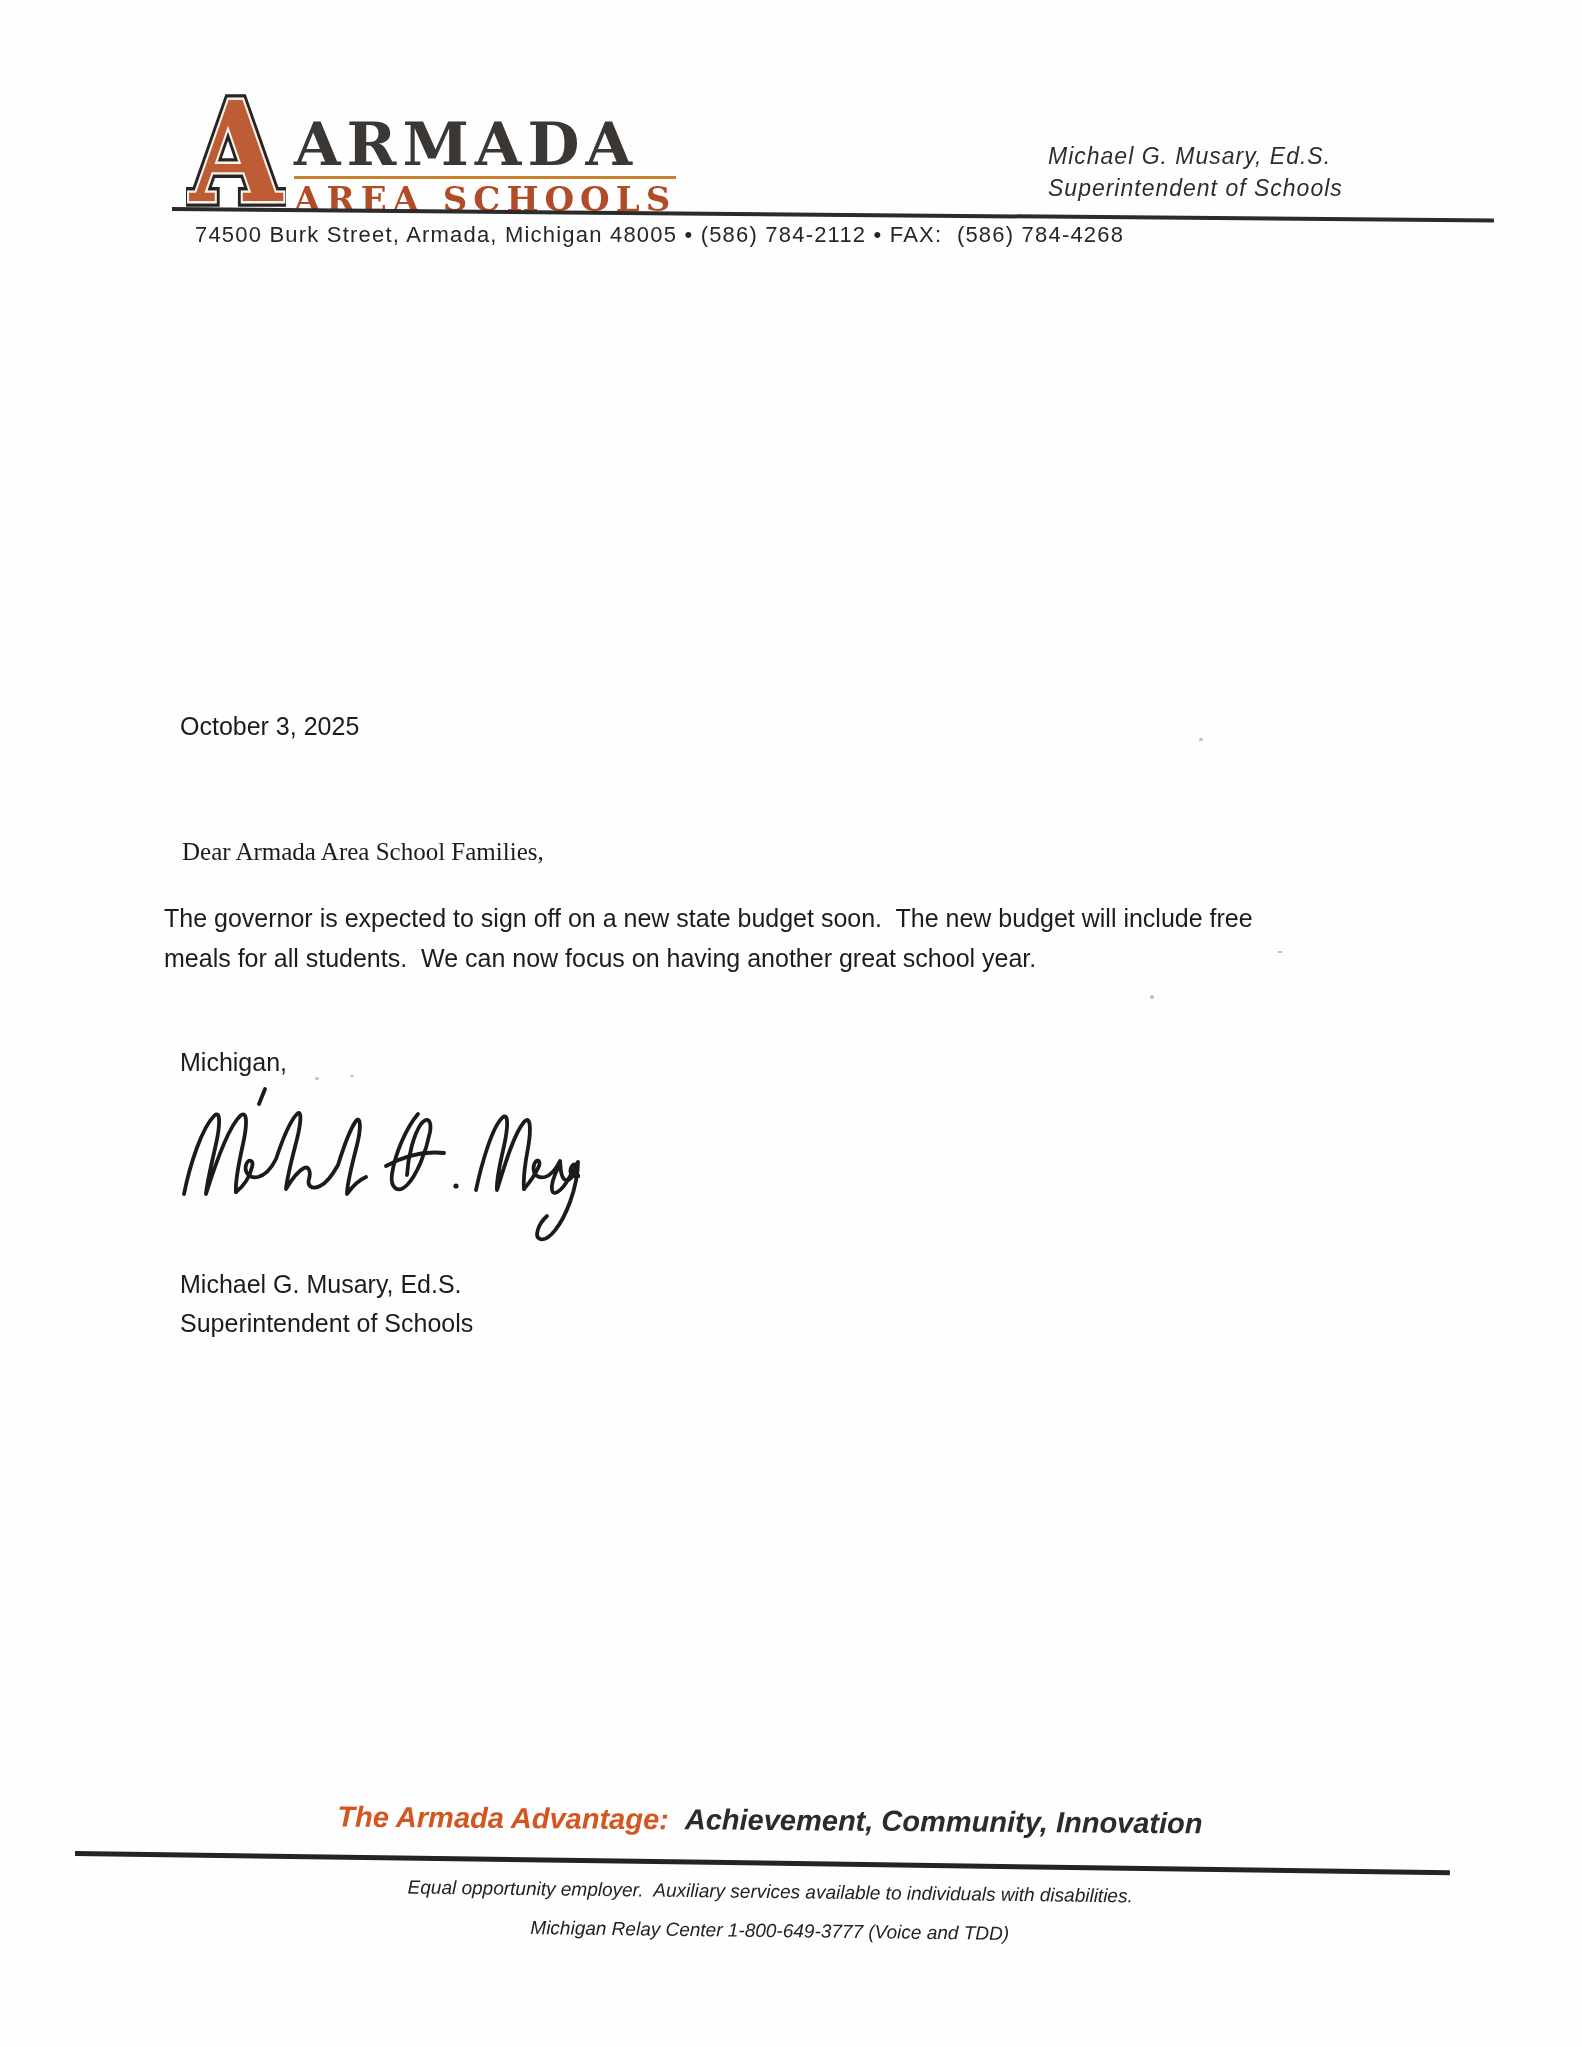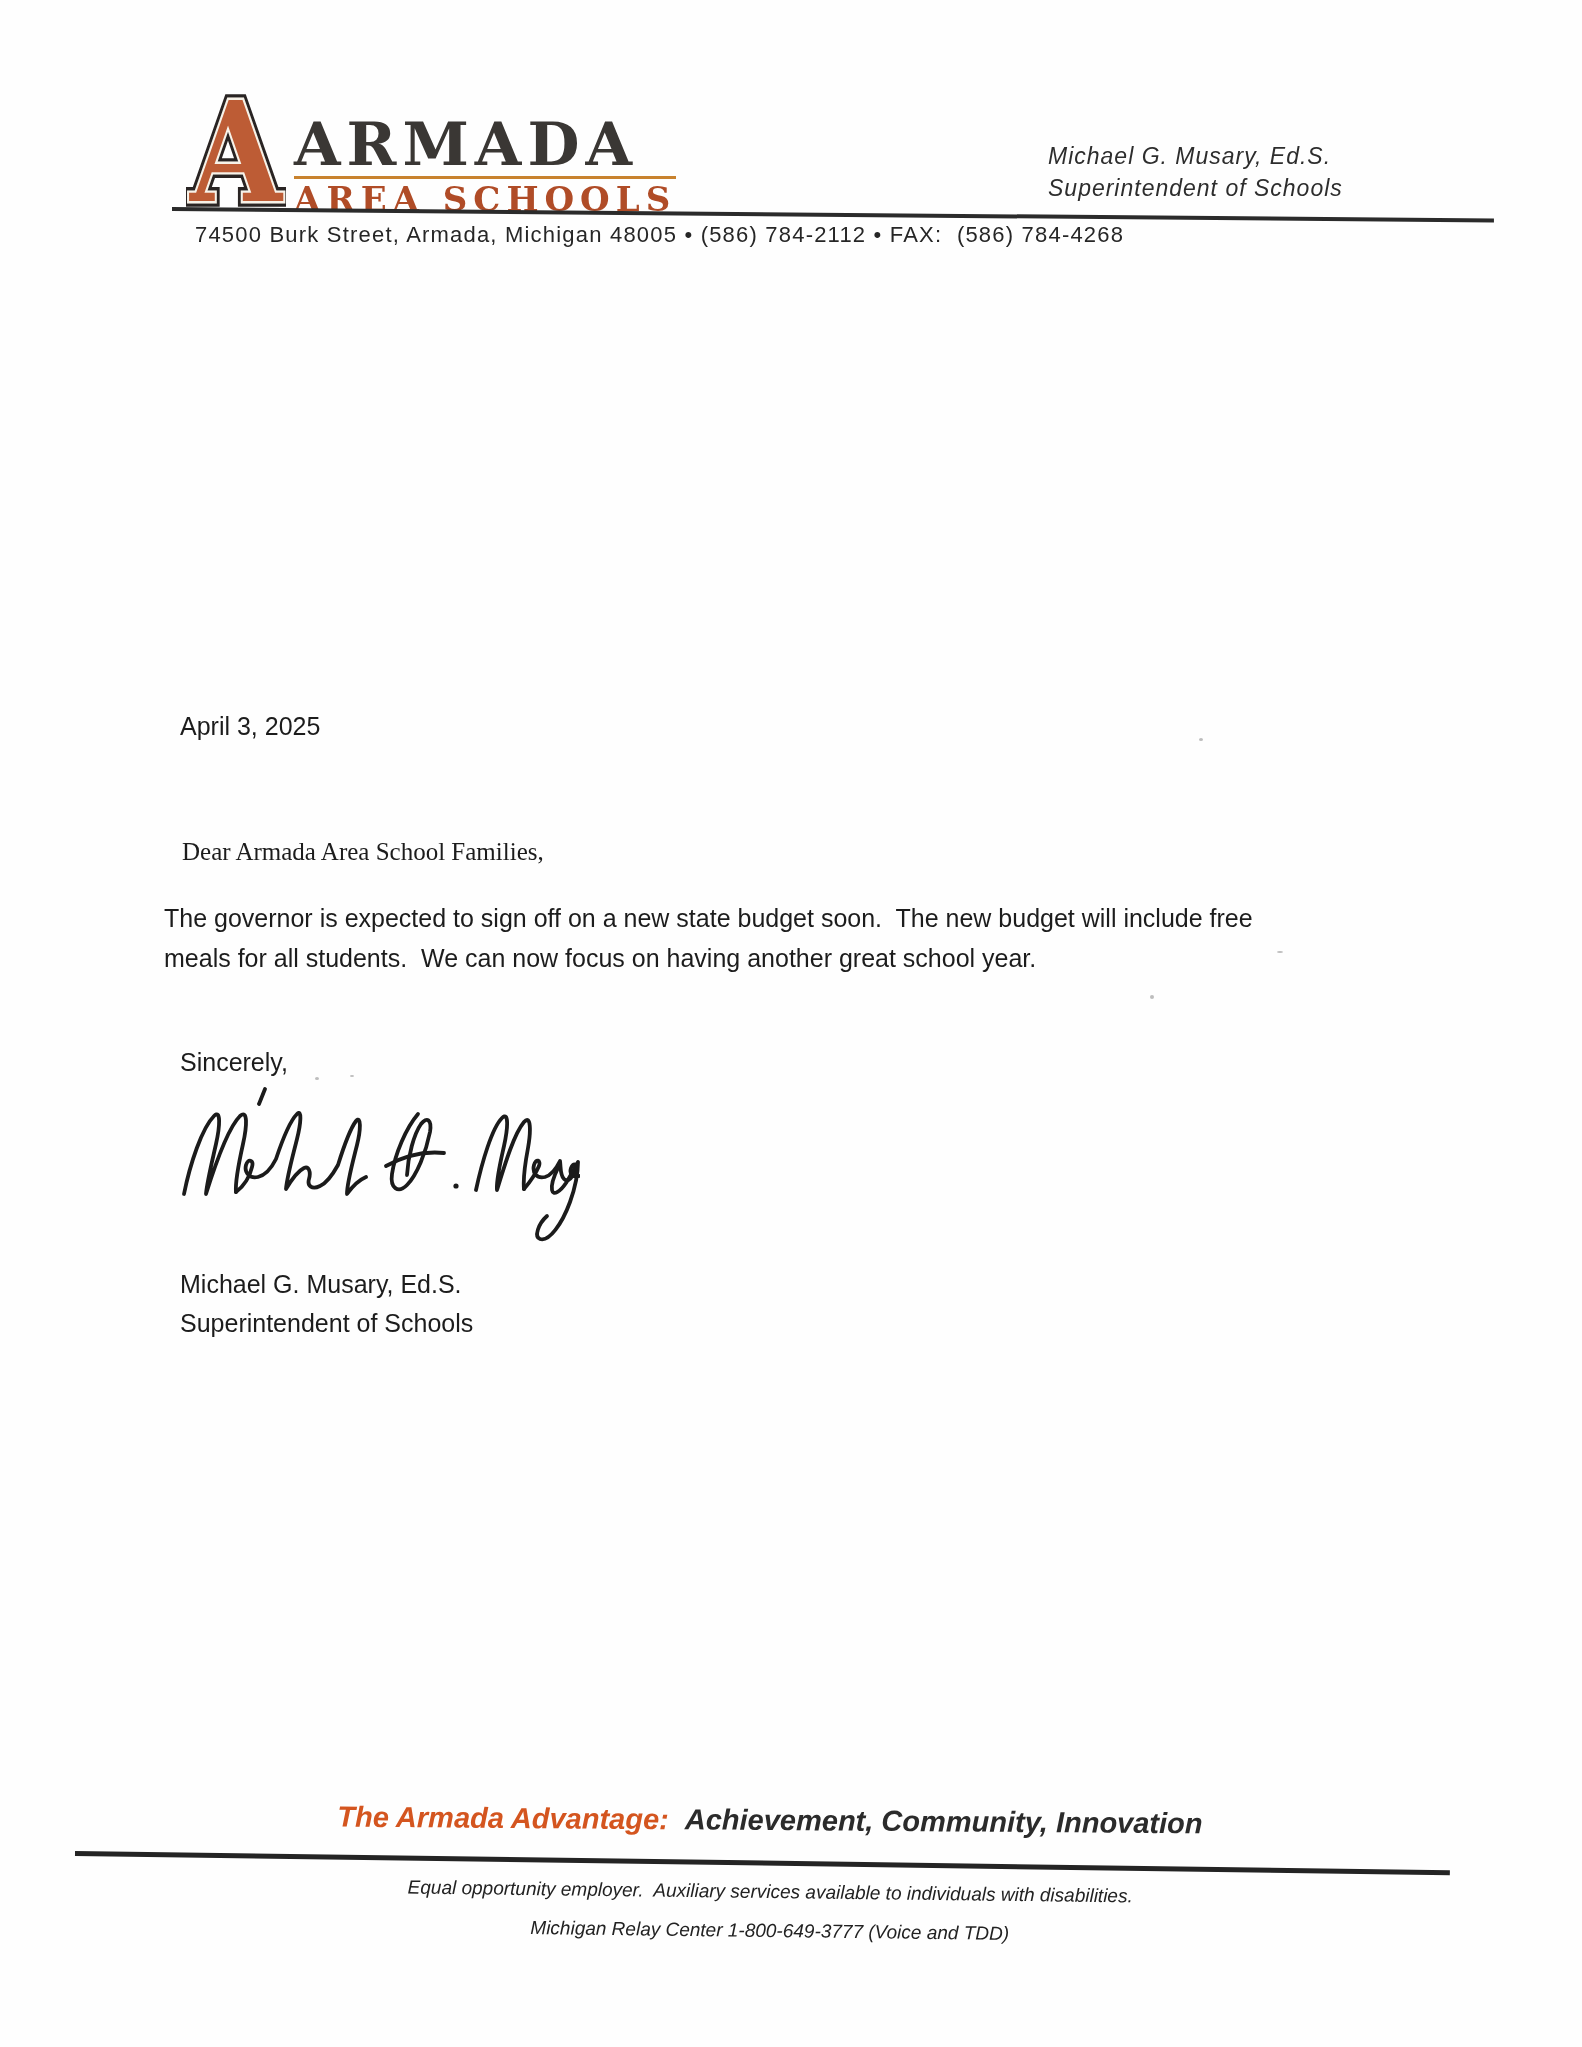--- a/index.html
+++ b/index.html
@@ -101,30 +101,30 @@
 
   <div class="officer">
     <div>Michael G. Musary, Ed.S.</div>
     <div>Superintendent of Schools</div>
   </div>
 
   <div class="header-rule"></div>
 
   <div class="address">74500 Burk Street, Armada, Michigan 48005 • (586) 784-2112 • FAX:  (586) 784-4268</div>
 
-  <div class="date">April 3, 2025</div>
+  <div class="date">October 3, 2025</div>
 
   <div class="salutation">Dear Armada Area School Families,</div>
 
   <div class="body-par">
     <div class="body-line">The governor is expected to sign off on a new state budget soon.  The new budget will include free</div>
     <div class="body-line">meals for all students.  We can now focus on having another great school year.</div>
   </div>
 
-  <div class="closing">Sincerely,</div>
+  <div class="closing">Michigan,</div>
 
   <svg class="signature" viewBox="0 0 400 185" fill="none" stroke="#1b1b1b" stroke-width="3.8" stroke-linecap="round" stroke-linejoin="round" aria-label="Michael A. Musary">
 
     <path d="M4 118 C10 88 22 52 34 40 C41 33 40 50 36 68 C32 86 27 106 26 118 C36 86 48 52 60 40 C68 33 67 50 63 68 C59 86 55 105 56 116"></path>
 
     <path d="M79 28 L85 13"></path>
 
     <path d="M56 116 C64 110 70 100 72 91 C74 84 68 82 66 89 C64 97 70 103 78 101 C86 99 92 91 96 83 C102 65 110 45 117 38 C122 33 121 47 117 63 C112 83 107 101 106 113 C112 103 118 95 124 92 C129 90 131 96 129 103 C127 110 132 114 140 110 C147 107 153 98 158 89 C163 73 170 53 176 45 C181 39 181 53 177 69 C172 89 167 107 167 118 C172 111 179 104 186 101"></path>
 
     <path d="M238 38 C226 52 215 78 212 98 C210 112 218 118 227 109 C237 99 246 76 250 56 C252 44 247 40 241 48 C234 58 228 80 227 99"></path>

